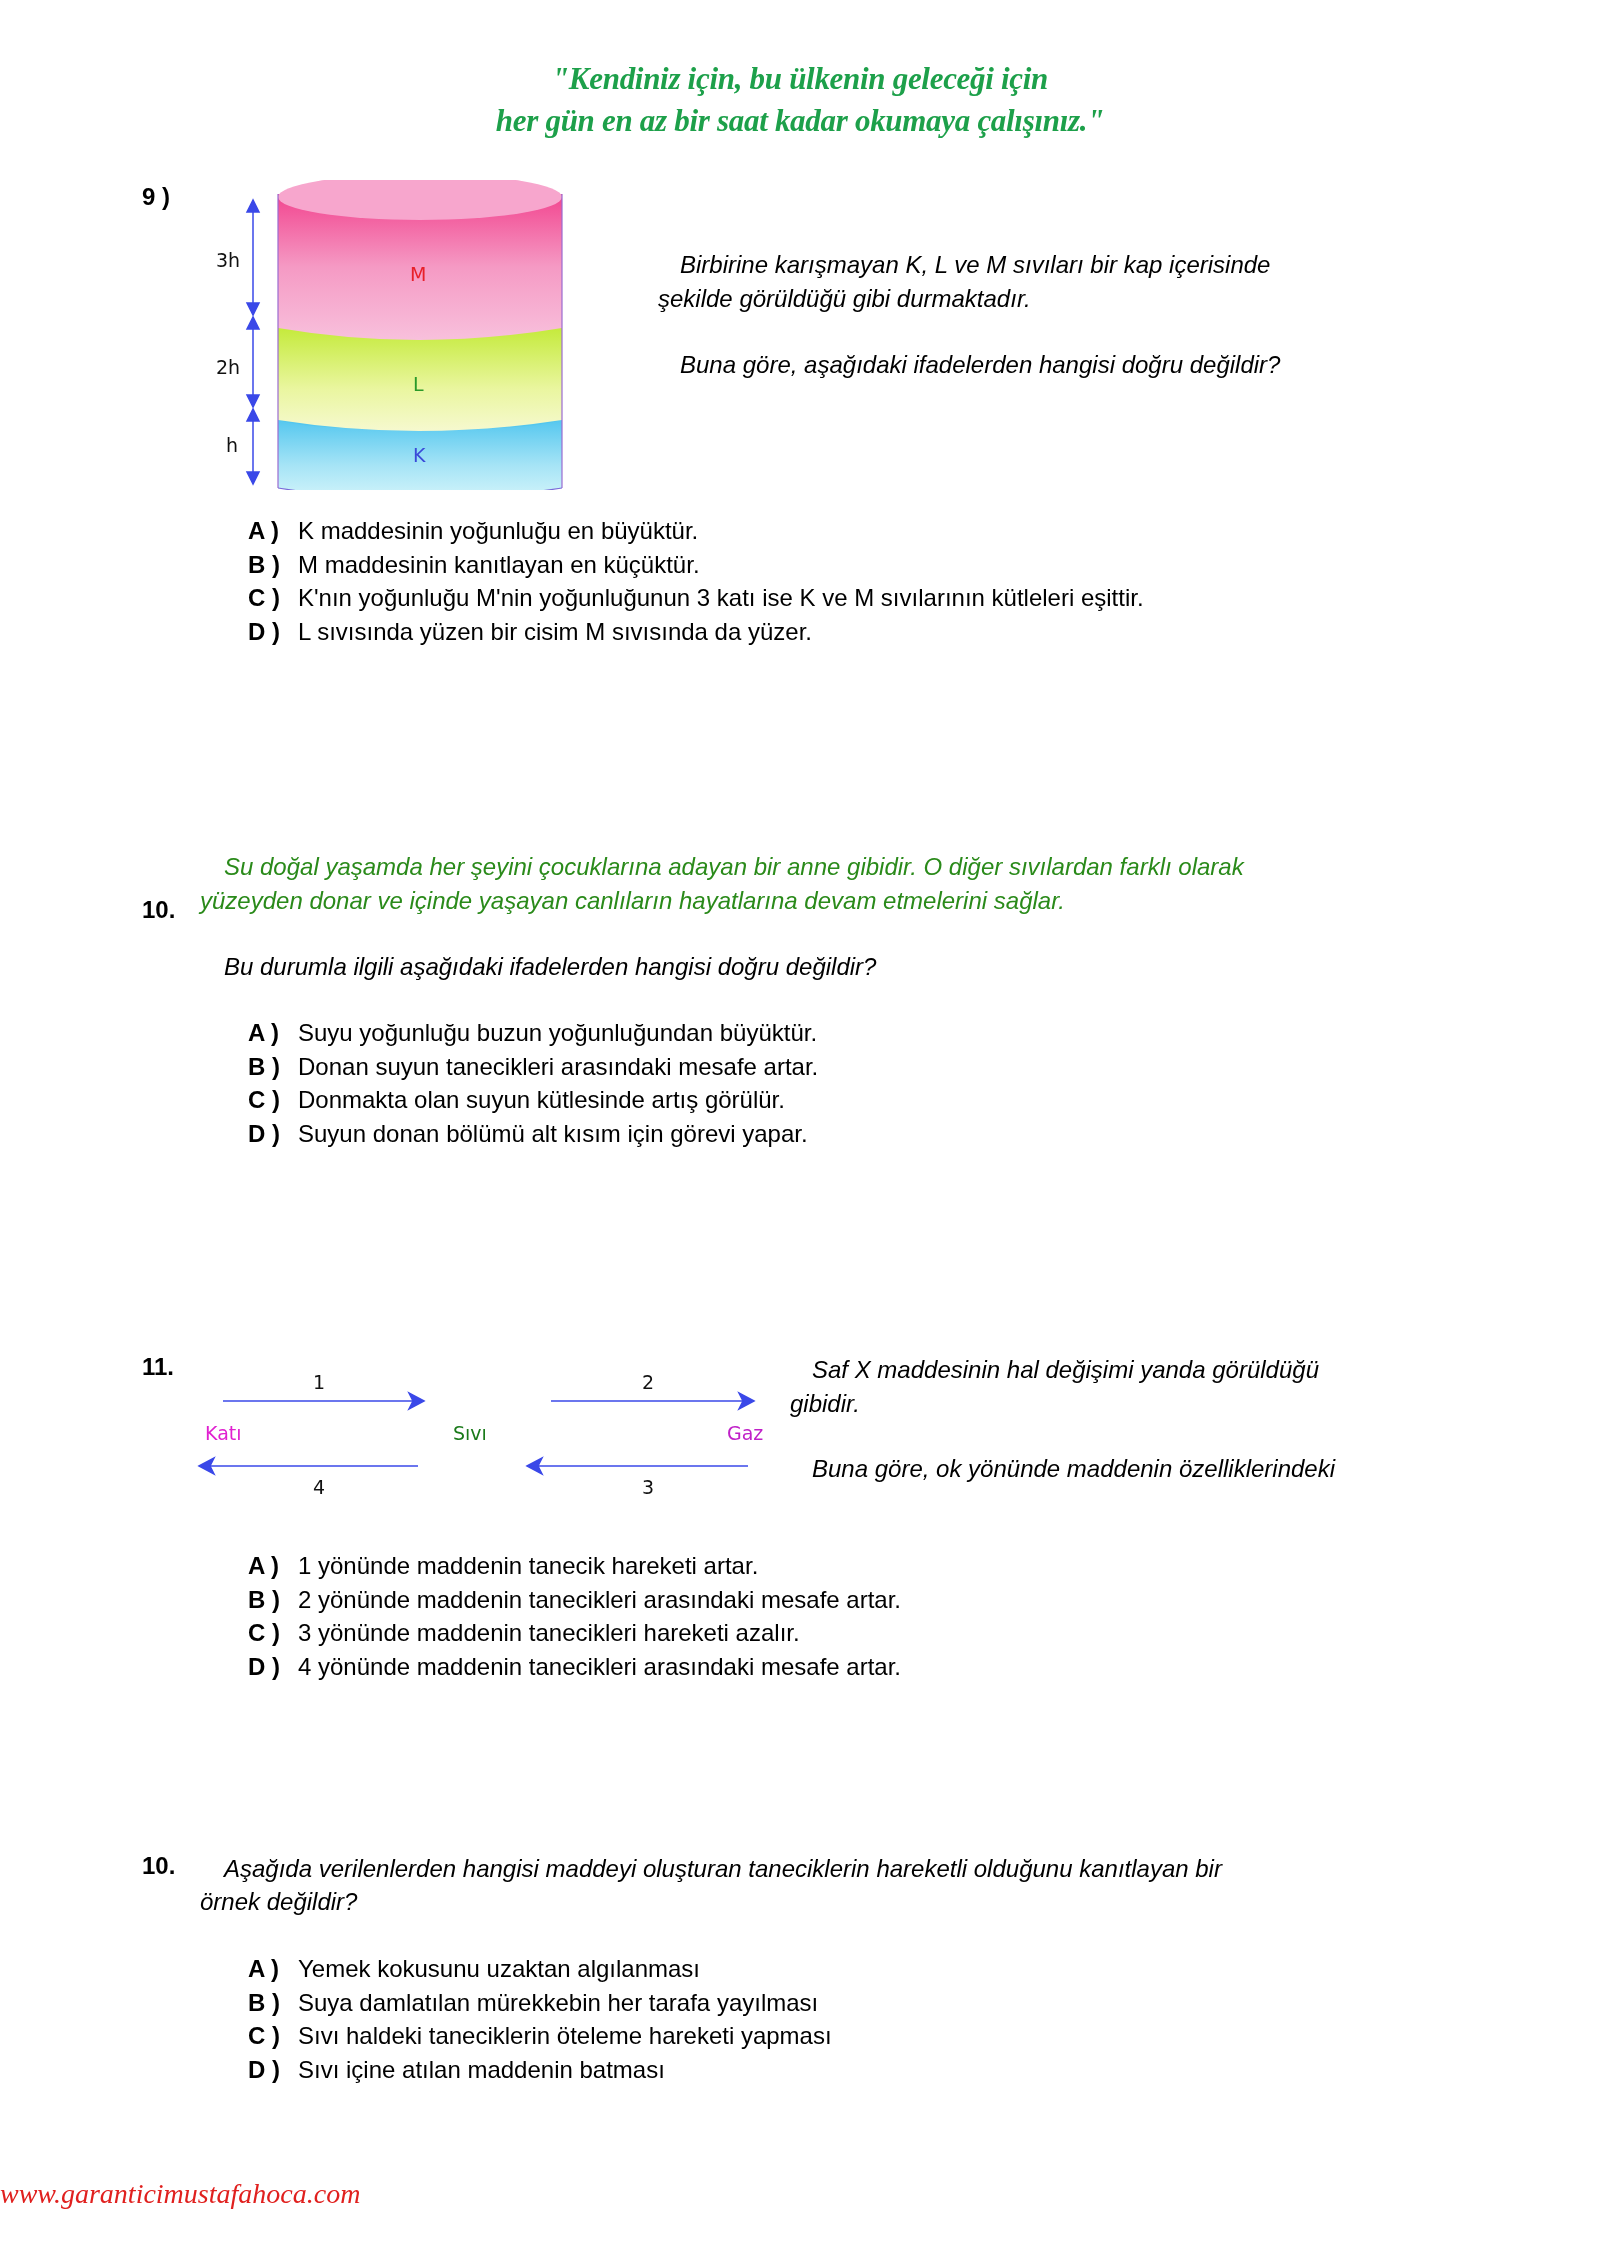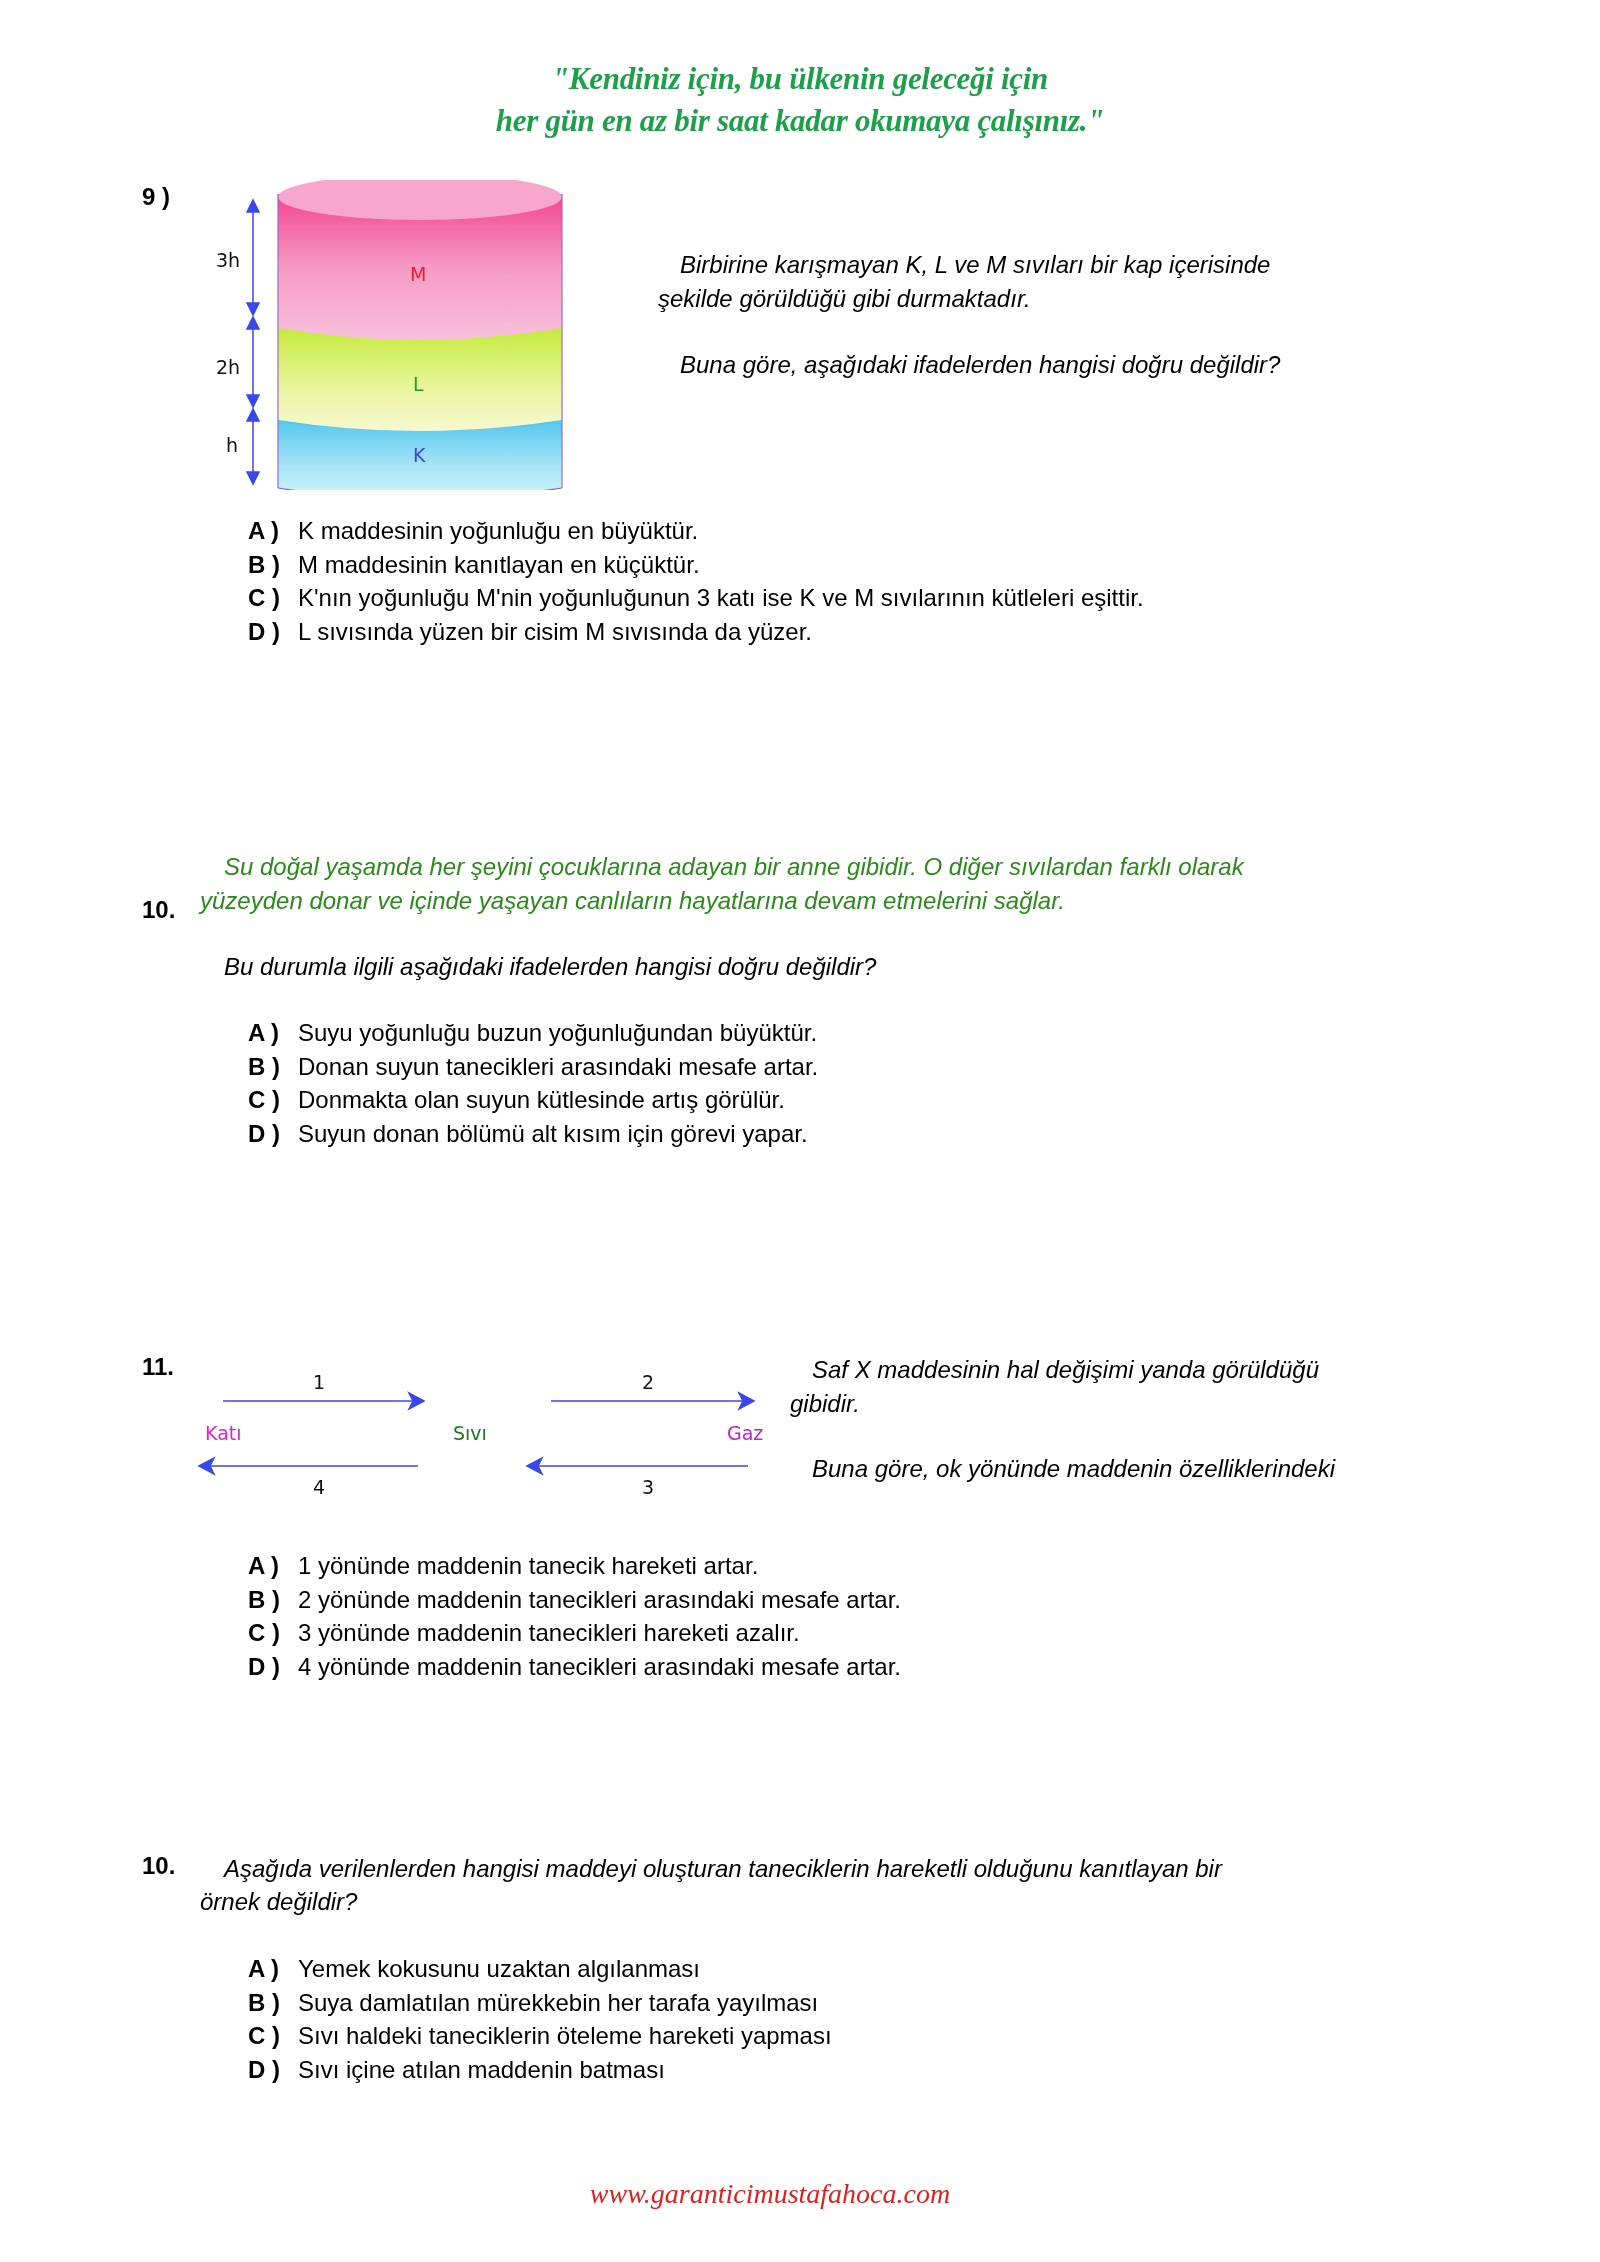--- a/index.html
+++ b/index.html
@@ -7,21 +7,21 @@
          font-family:"Liberation Sans", sans-serif; color:#000; }
   .abs { position:absolute; }
   .quote { left:0; width:1600px; text-align:center; top:58px;
            font-family:"Liberation Serif", serif; font-style:italic; font-weight:bold;
            color:#1da04a; font-size:31px; line-height:42px; letter-spacing:-0.3px; }
   .qtext { font-size:24px; line-height:34px;font-style:italic; }
   .qnum { font-weight:bold; font-size:24px; }
   .opts { font-size:24px; line-height:33.5px;margin-left:40px; }
   .opt b { display:inline-block; width:50px; font-weight:bold; }
   .green { color:#2a8a1a; font-style:italic; }
-  .footer { left:0; width:1540px; text-align:center; top:2178px;
+  .footer { left:0; width:1540px; text-align:left; top:2178px;
             font-family:"Liberation Serif", serif; font-style:italic;
             color:#e0201e; font-size:28px; }
   .dlabel { font-family:"DejaVu Sans", sans-serif; font-size:19px; }
 </style>
 </head>
 <body>
 
 <div class="abs quote">
   <div>"Kendiniz için, bu ülkenin geleceği için</div>
   <div>her gün en az bir saat kadar okumaya çalışınız."</div>

